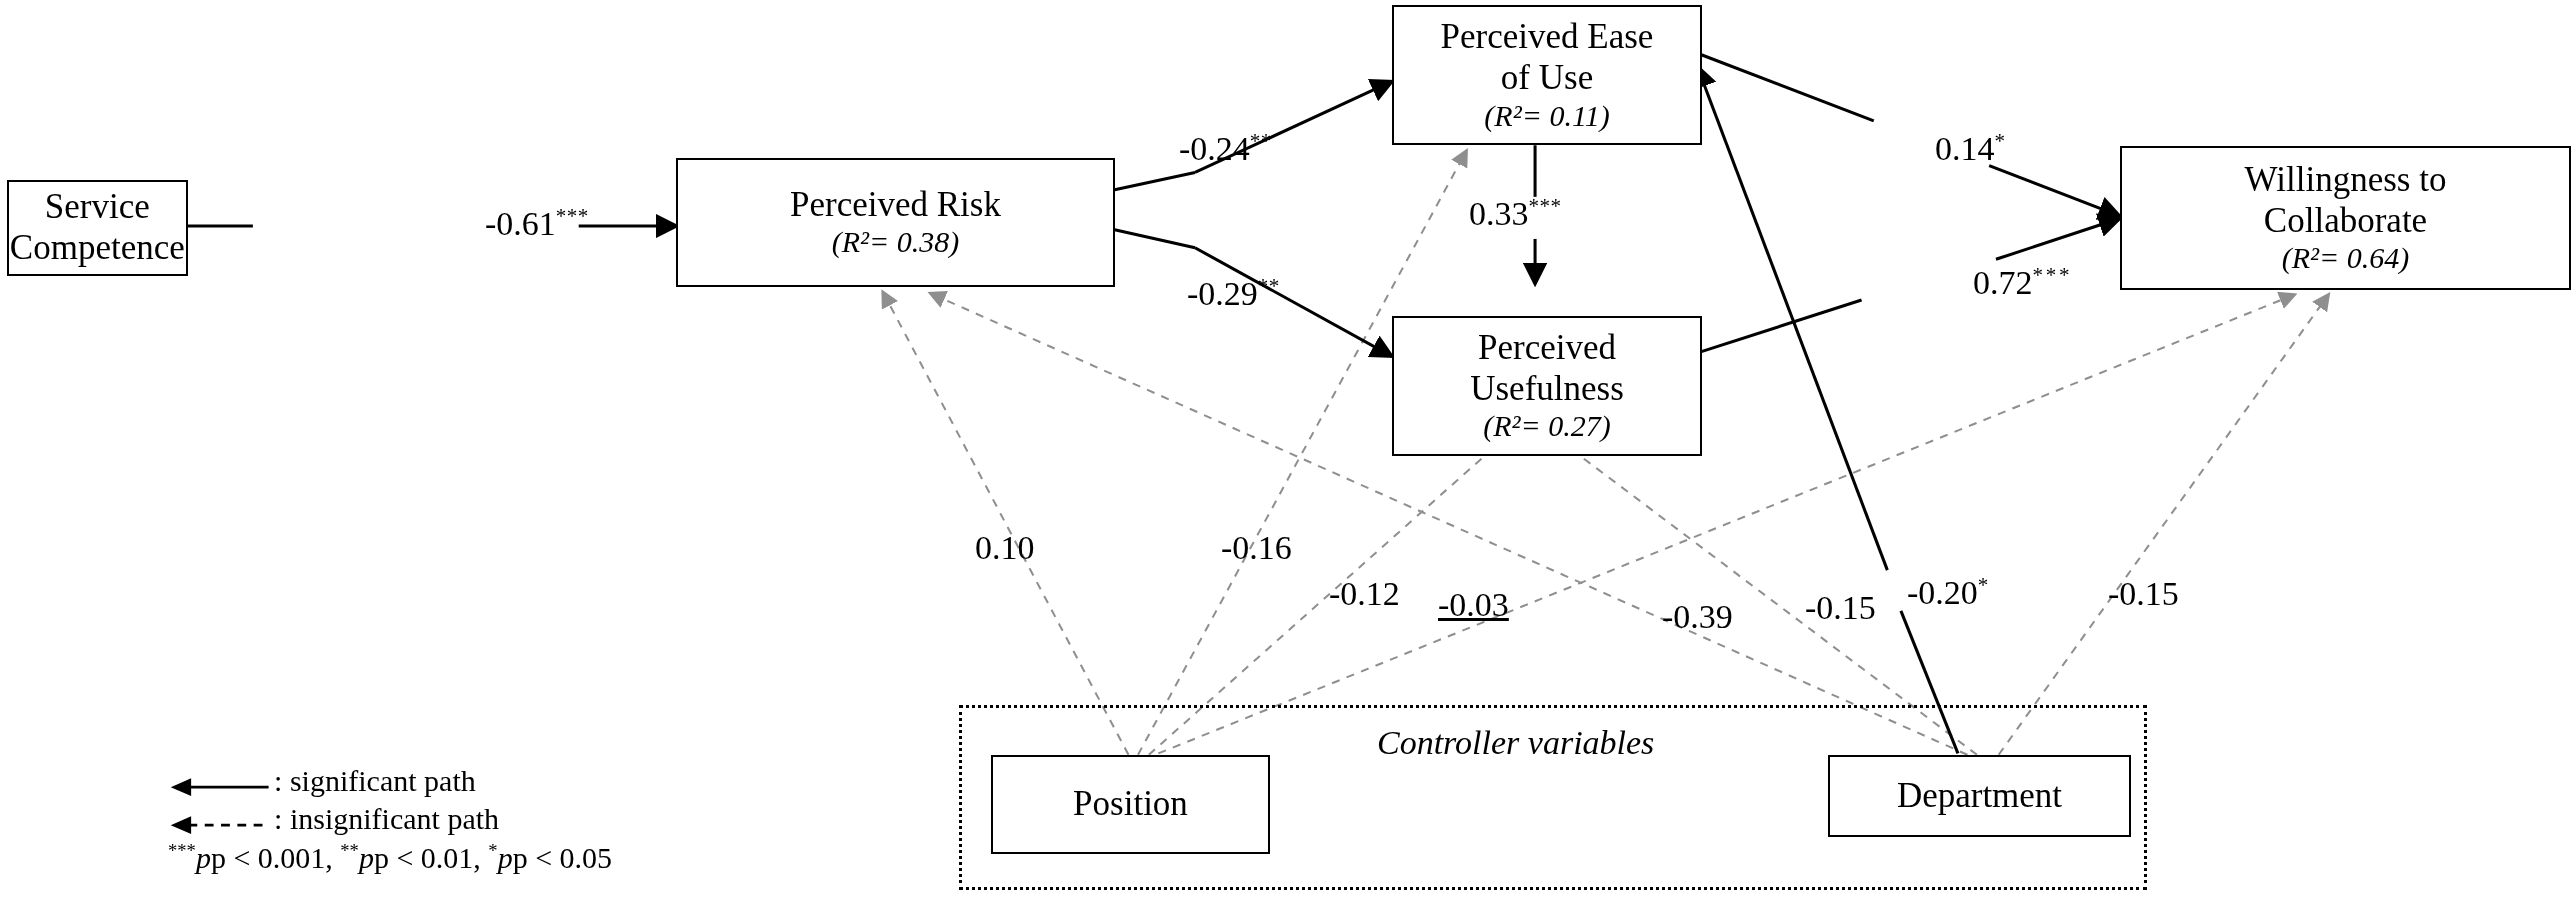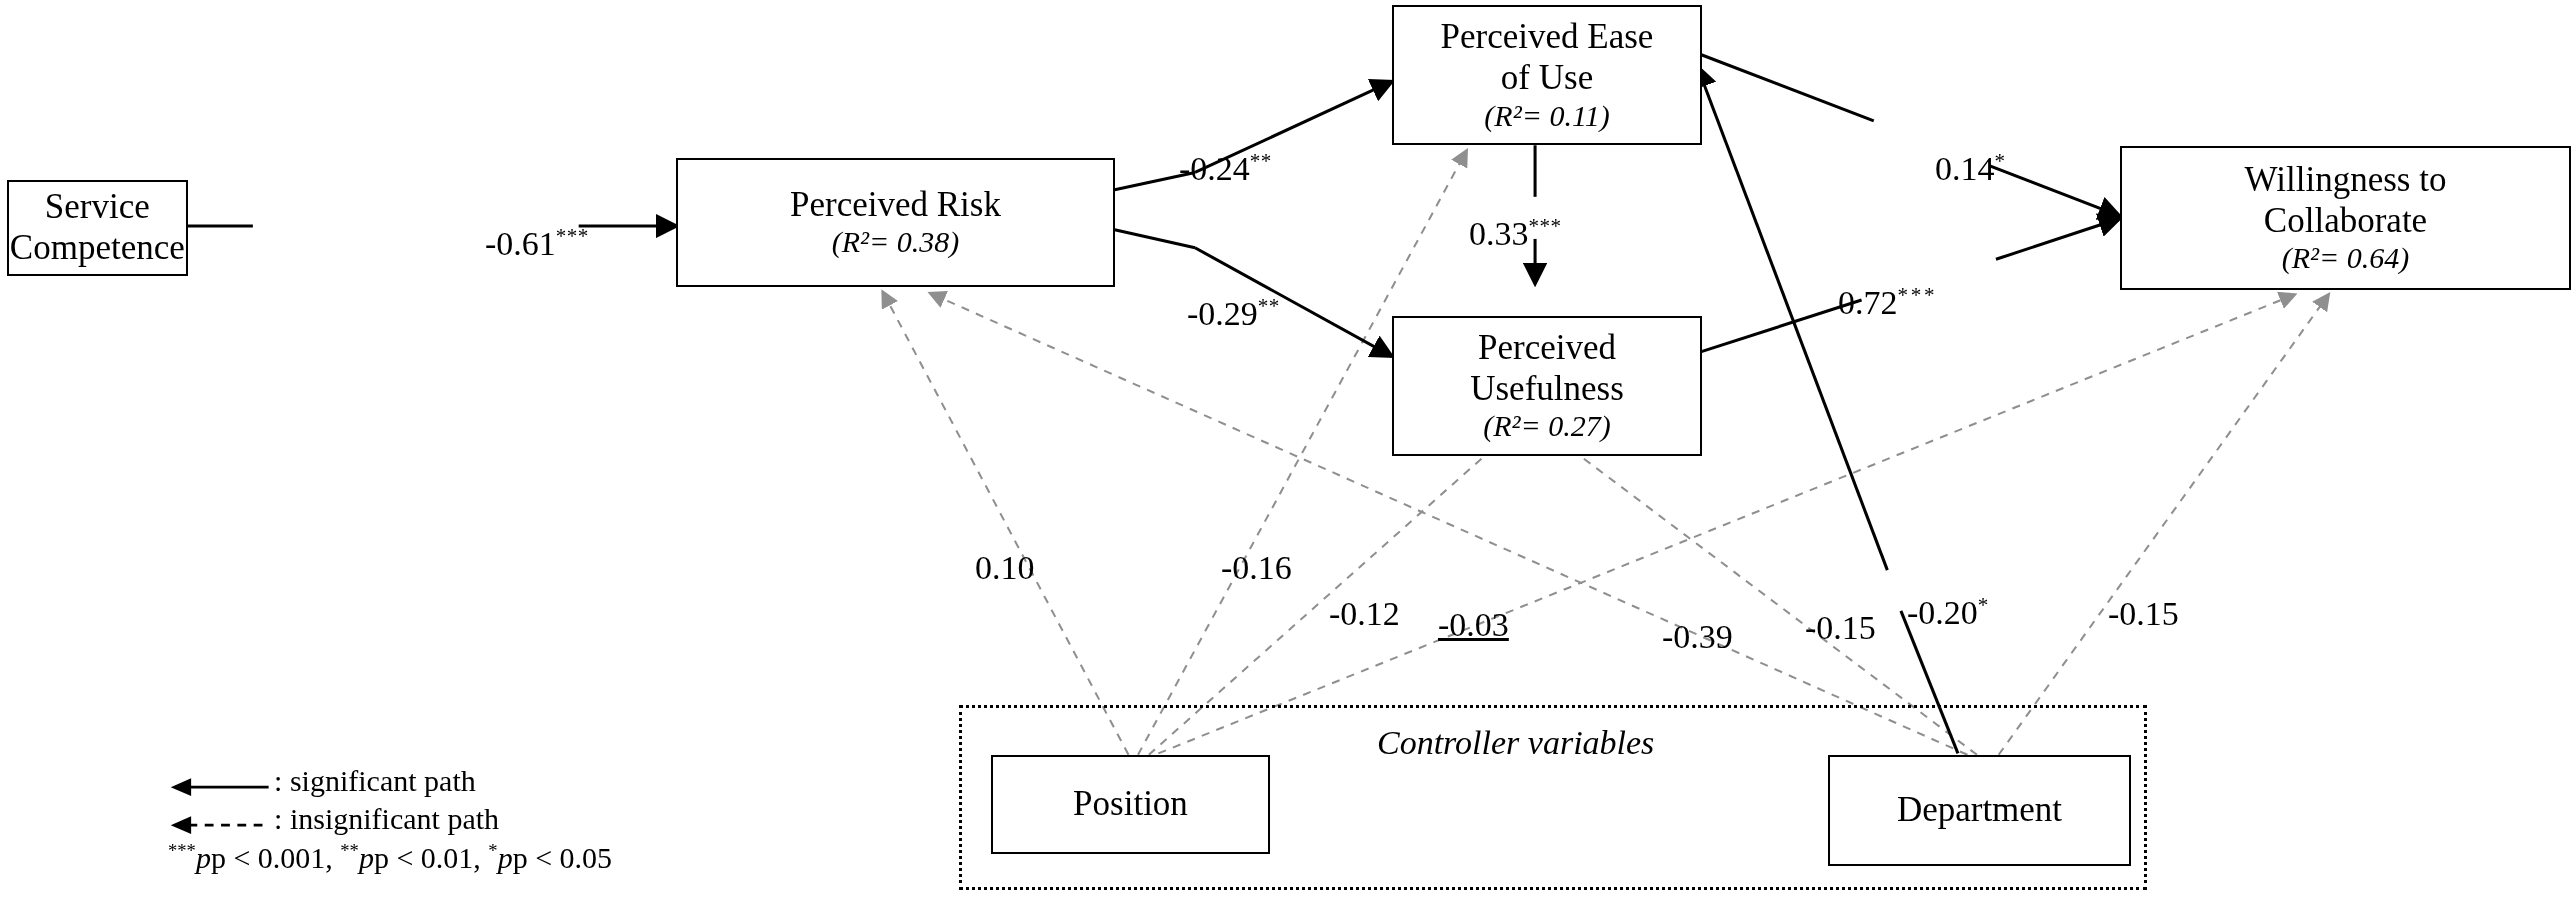--- a/index.html
+++ b/index.html
@@ -7,21 +7,21 @@
        font-family:"Liberation Serif","DejaVu Serif",serif;color:#000;}
   #stage{position:absolute;left:0;top:0;width:2576px;height:898px;}
   svg.layer{position:absolute;left:0;top:0;width:2576px;height:898px;overflow:visible;}
   .node{position:absolute;box-sizing:border-box;border:2.7px solid #000;background:#fff;
         display:flex;flex-direction:column;align-items:center;justify-content:center;
         text-align:center;line-height:1.16;}
   .node .t1{font-size:35px;white-space:pre-line;}
   .node .t2{font-size:30px;}
   .ctrl-box{position:absolute;box-sizing:border-box;border:3.4px dotted #000;background:transparent;}
   .ctrl-title{position:absolute;font-style:italic;font-size:34px;background:#fff;padding:0 11px;white-space:nowrap;}
-  .plabel{position:absolute;font-size:34px;white-space:nowrap;margin-top:20px;}
+  .plabel{position:absolute;font-size:34px;white-space:nowrap;}
   .plabel sup{font-size:0.62em;vertical-align:super;letter-spacing:0.02em;}
   .plabel .wide{letter-spacing:2.7px;}
   .legend{position:absolute;font-size:30px;white-space:nowrap;}
   .legend-row{display:flex;align-items:center;height:38px;}
   .legend-row .glyph{width:102px;height:20.4px;position:relative;margin-right:4.1px;}
   .legend sup{font-size:0.62em;vertical-align:super;}
   .ital{font-style:italic;}
 </style>
 </head>
 <body>
@@ -109,21 +109,21 @@
   <div class="node" style="left:2120px;top:146px;width:451px;height:144px;">
     <div class="t1">Willingness to
 Collaborate</div>
     <div class="t2 ital">(R²= 0.64)</div>
   </div>
 
   <div class="node" style="left:991px;top:755px;width:279px;height:99px;">
     <div class="t1">Position</div>
   </div>
 
-  <div class="node" style="left:1828px;top:755px;width:303px;height:111px;">
+  <div class="node" style="left:1828px;top:755px;width:303px;height:82px;">
     <div class="t1">Department</div>
   </div>
 
   <div class="plabel" style="left:485px;top:204px;">
     <span>-0.61</span><sup>***</sup>
   </div>
 
   <div class="plabel" style="left:1179px;top:129px;">
     <span>-0.24</span><sup>**</sup>
   </div>
@@ -133,21 +133,21 @@
   </div>
 
   <div class="plabel" style="left:1469px;top:194px;">
     <span>0.33</span><sup>***</sup>
   </div>
 
   <div class="plabel" style="left:1935px;top:129px;">
     <span>0.14</span><sup>*</sup>
   </div>
 
-  <div class="plabel" style="left:1838px;top:263px;">
+  <div class="plabel" style="left:1973px;top:263px;">
     <span>0.72</span><sup class="wide">***</sup>
   </div>
 
   <div class="plabel" style="left:975px;top:528px;">
     <span>0.10</span><sup></sup>
   </div>
 
   <div class="plabel" style="left:1221px;top:528px;">
     <span>-0.16</span><sup></sup>
   </div>

